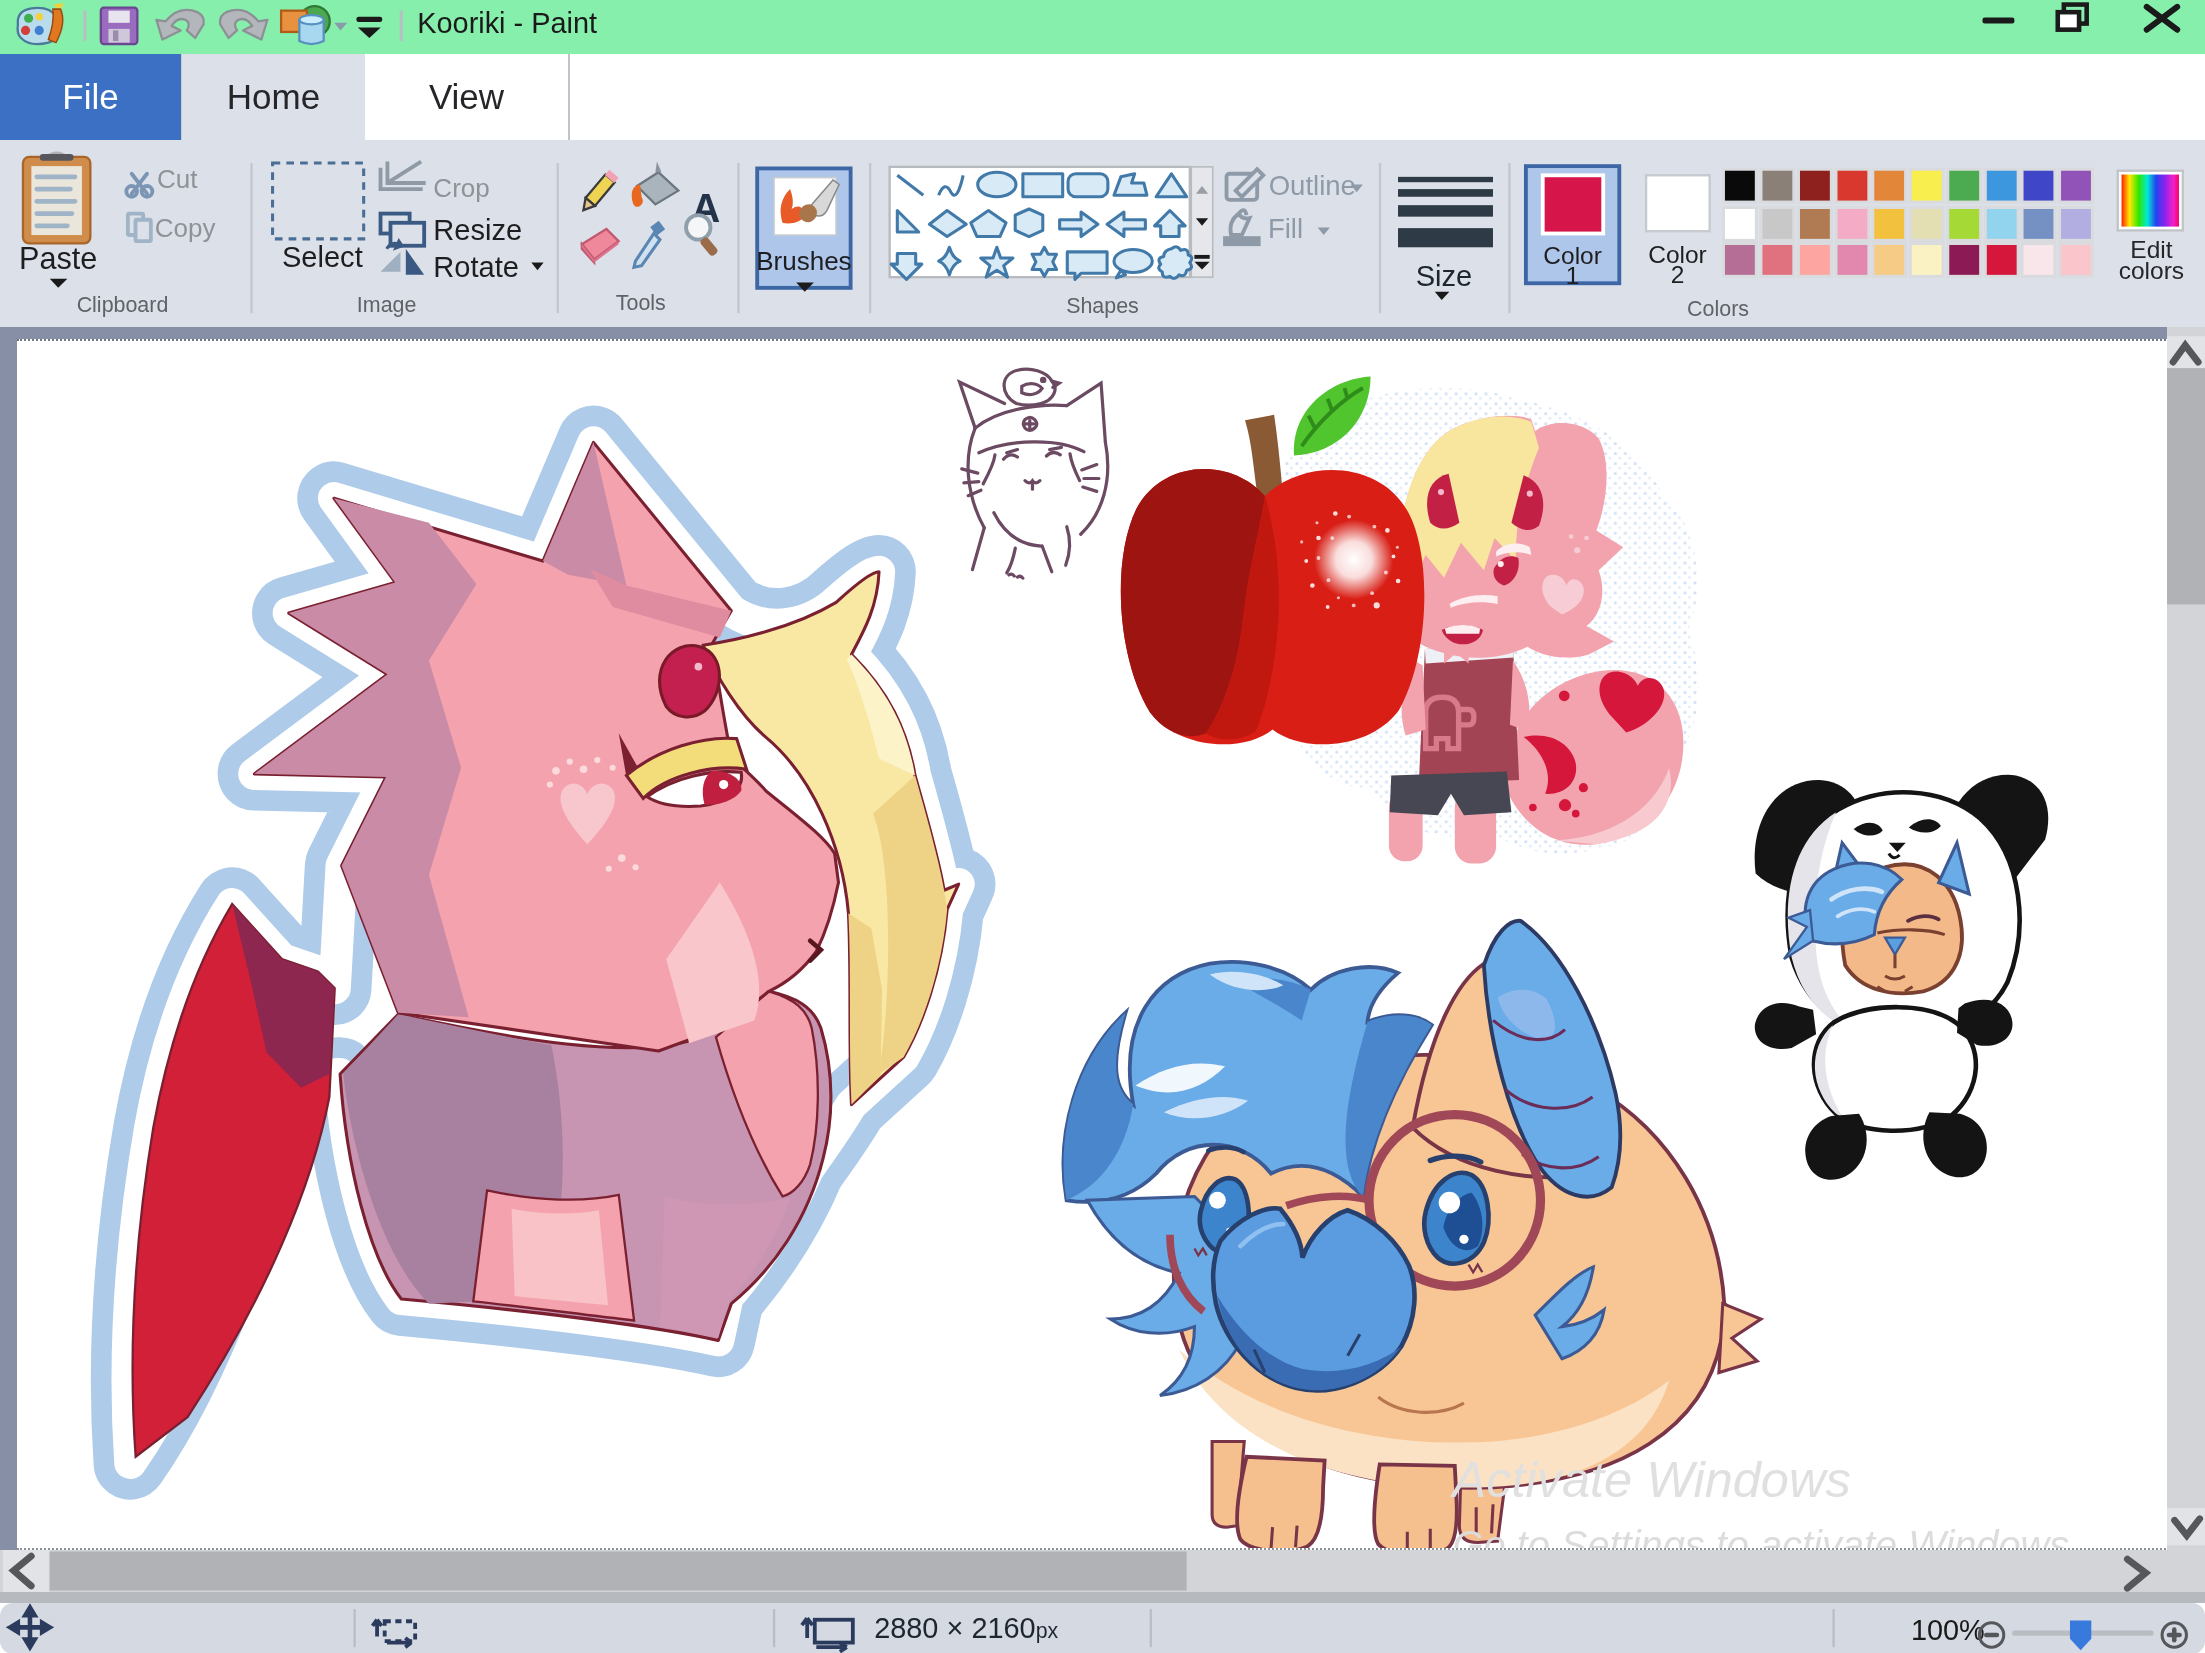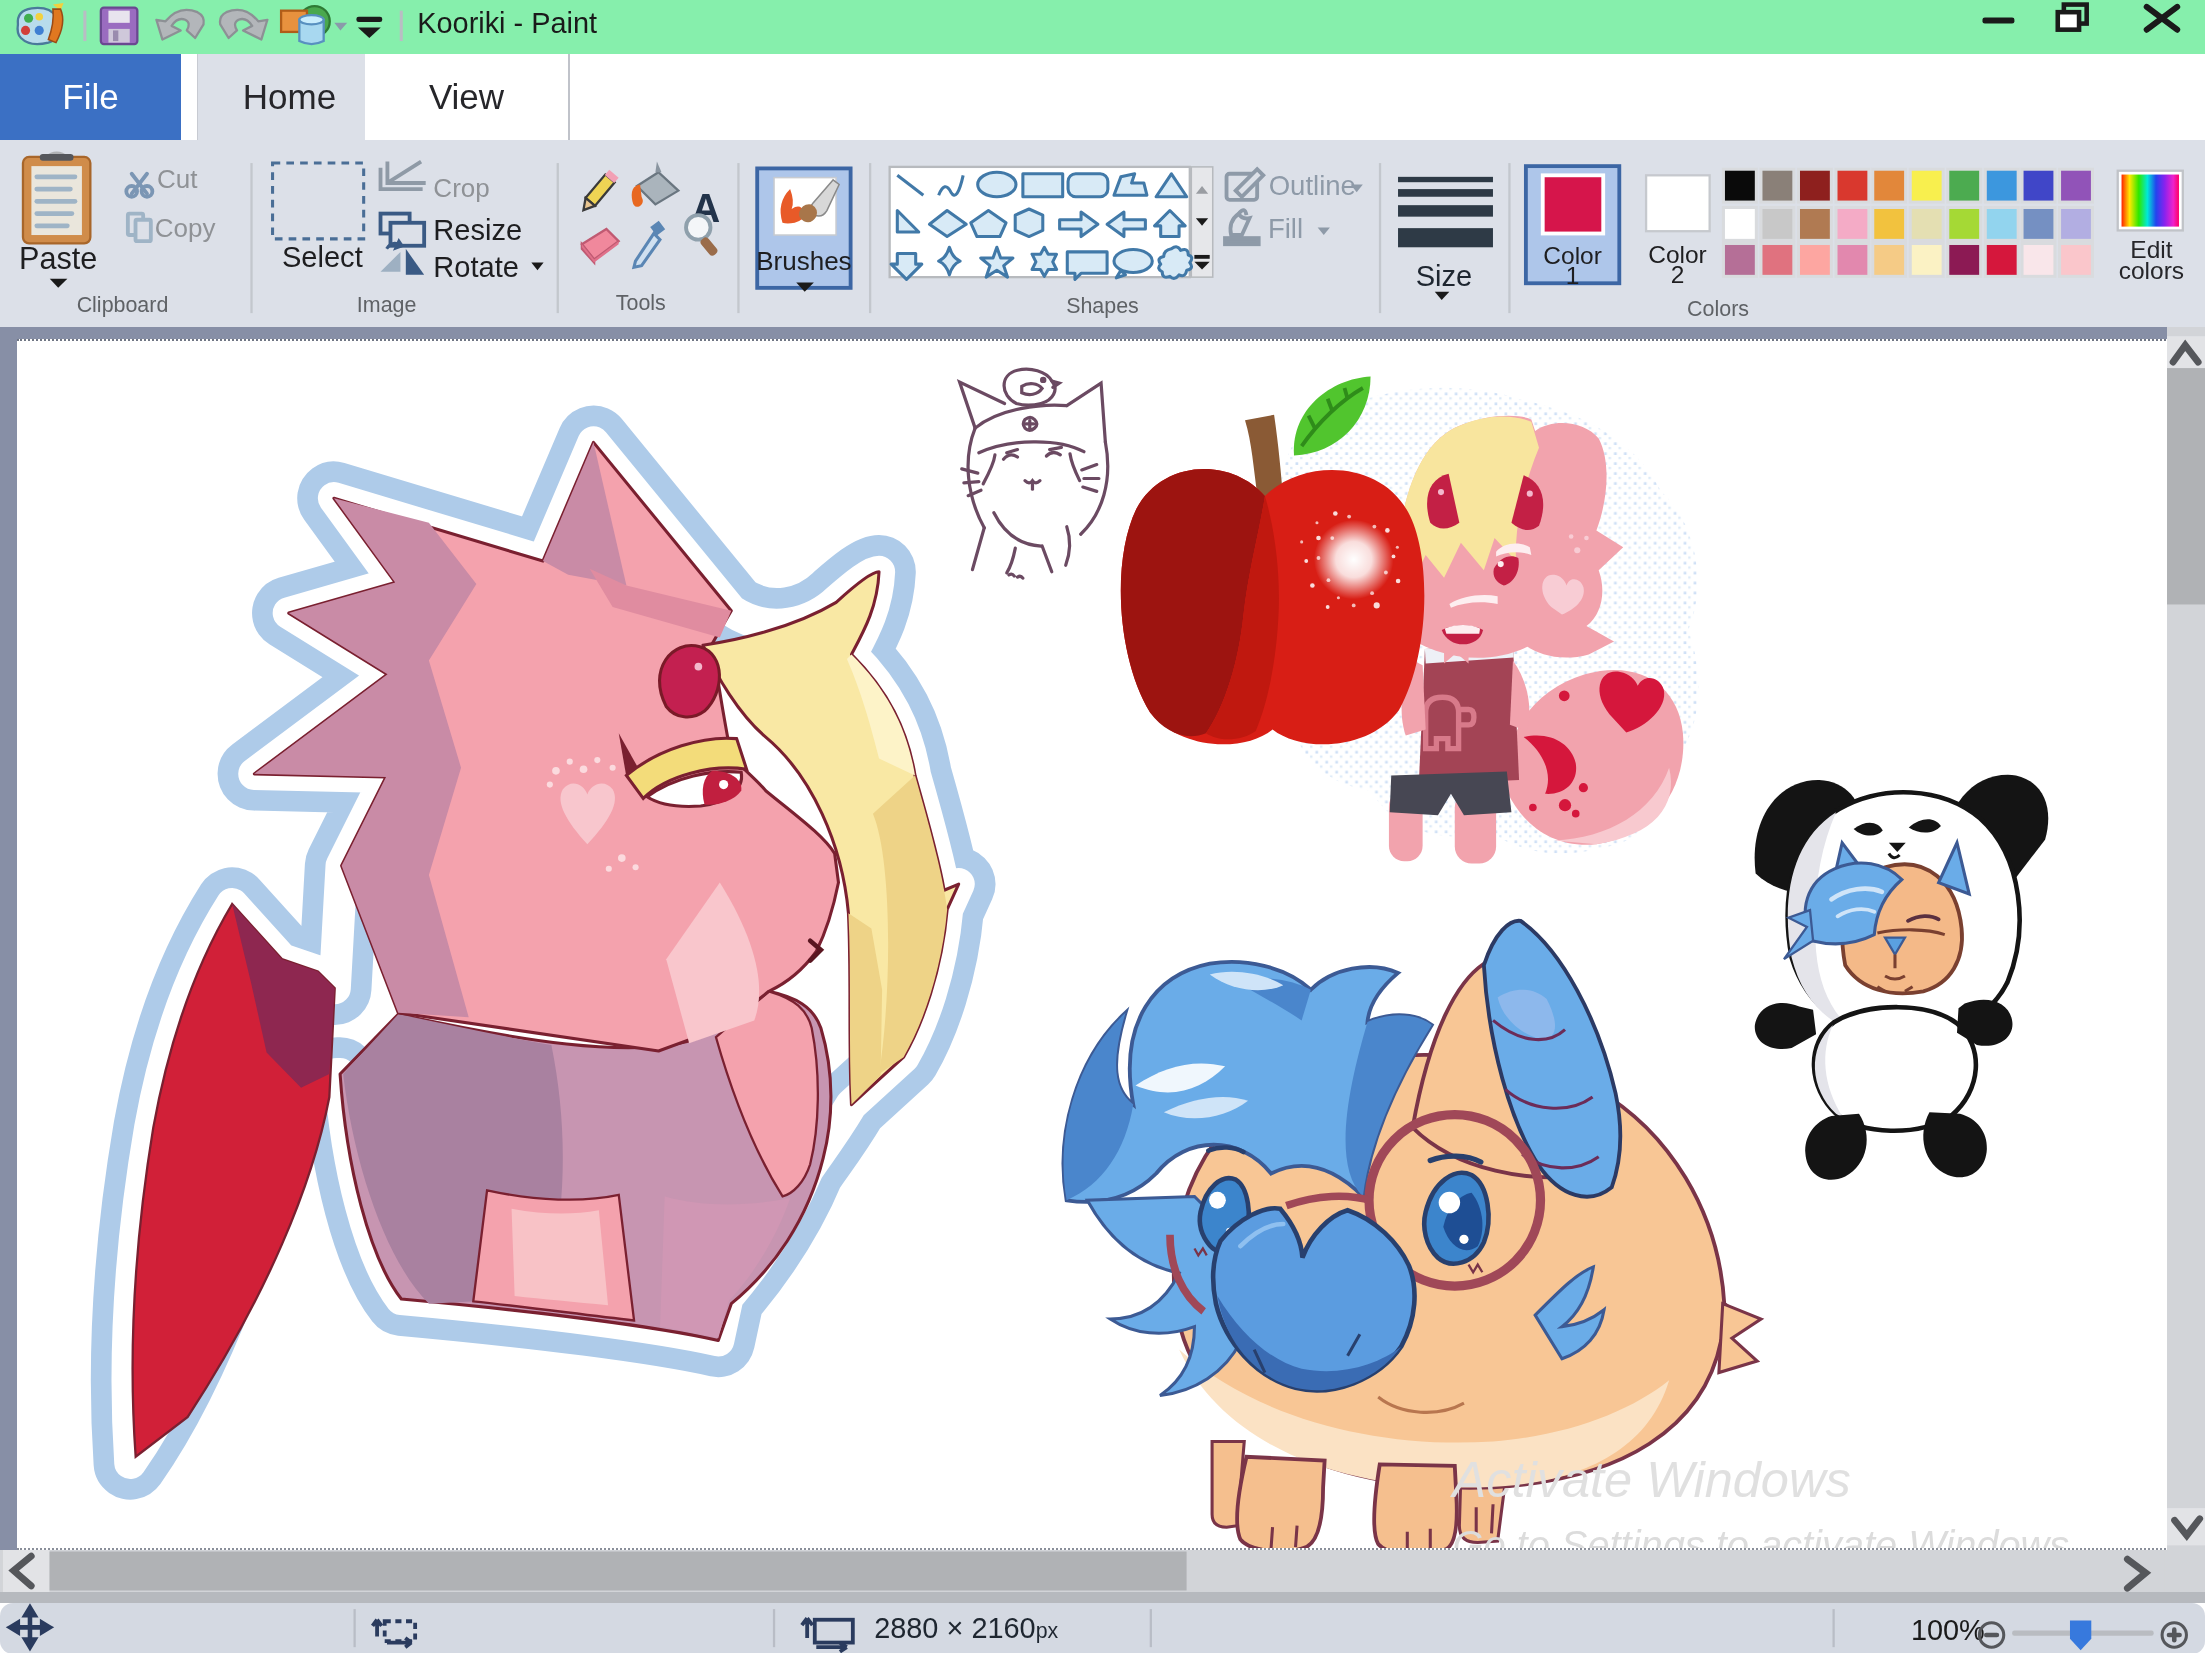--- a/index.html
+++ b/index.html
@@ -4,21 +4,21 @@
 <style>
   * { margin:0; padding:0; box-sizing:border-box; }
   html,body { width:2205px; height:1654px; overflow:hidden; background:#fff;
     font-family:"Liberation Sans", sans-serif; }
   .abs { position:absolute; }
   #titlebar { left:0; top:0; width:2205px; height:54px; background:#86efac; }
   #tabrow { left:0; top:54px; width:2205px; height:86px; background:#ffffff; }
   #filetab { left:0; top:0; width:181px; height:86px; background:#3b70c4; color:#fff;
      font-size:35px; text-align:center; line-height:86px; }
   #hometab { left:181px; top:0; width:184px; height:86px; background:#dce0e8;
-     border-left:1.5px solid #c8cbd2; color:#26262a; font-size:35px; text-align:center; line-height:86px;margin-left:16px; }
+     border-left:1.5px solid #c8cbd2; color:#26262a; font-size:35px; text-align:center; line-height:86px; }
   #viewtab { left:365px; top:0; width:205px; height:86px; background:#ffffff;
      border-right:2.3px solid #c0c3ca; color:#26262a; font-size:35px; text-align:center; line-height:86px; }
   #ribbon { left:0; top:140px; width:2205px; height:187px; background:#dce0e8; }
   #bandtop { left:0; top:327px; width:2167px; height:12.3px; background:#878fa6; }
   #bandleft { left:0; top:339px; width:17px; height:1211px; background:#878fa6; }
   #canvas { left:17px; top:339px; width:2149px; height:1211px; background:#ffffff; overflow:hidden; border-top:2.3px dotted #707684; border-bottom:2.3px dotted #8a8f9a;font-style:italic; }
   #vscroll { left:2167px; top:327px; width:38px; height:1223px; background:#d2d4d8; }
   #hscroll { left:0; top:1550px; width:2167px; height:42px; background:#d2d4d8; }
   #corner { left:2167px; top:1550px; width:38px; height:42px; background:#d2d4d8; }
   #band2 { left:0; top:1592px; width:2205px; height:10.7px; background:#b6b9be; }

